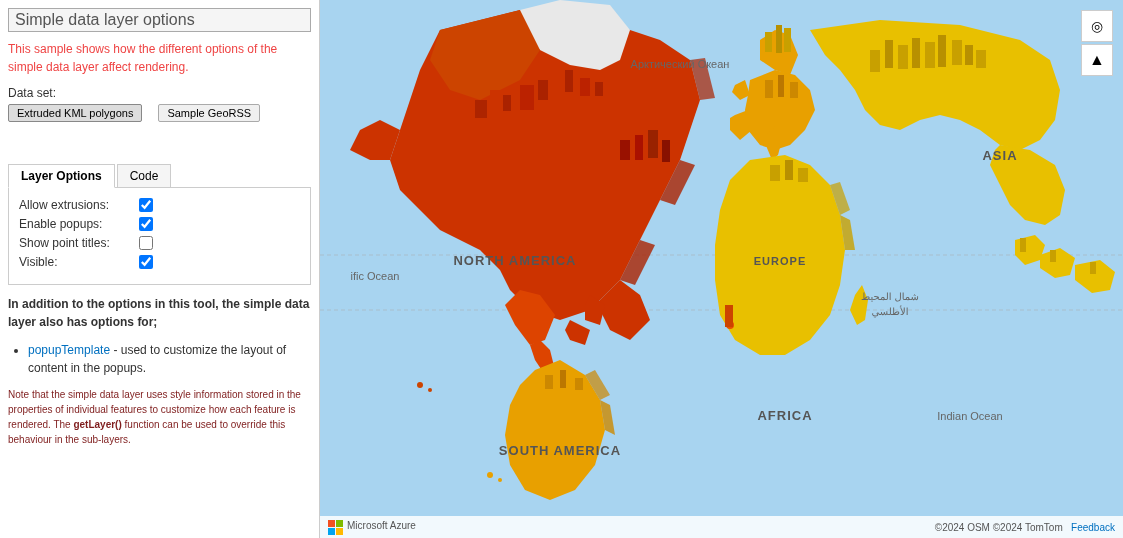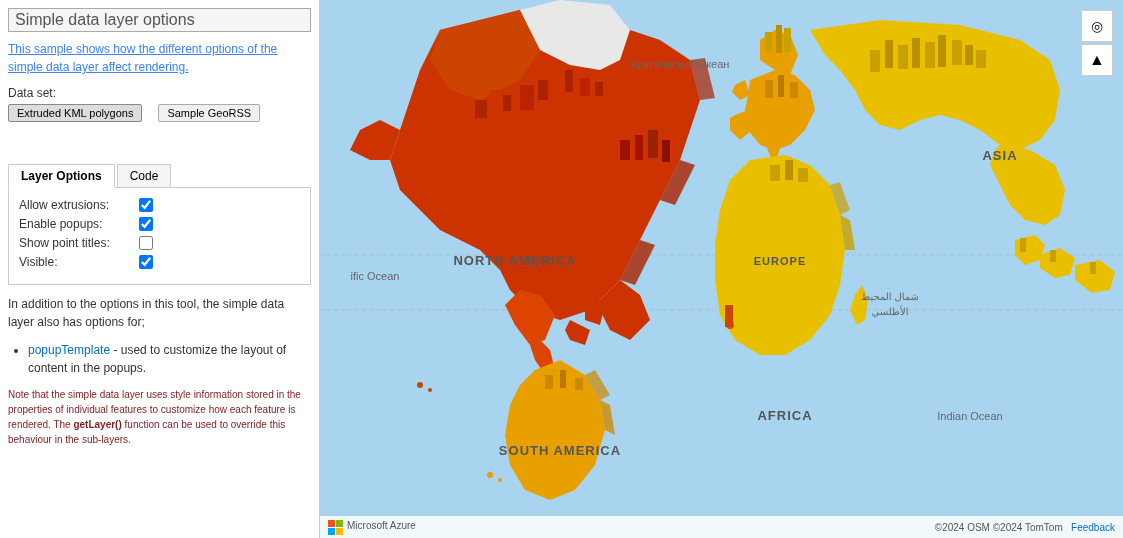--- a/index.html
+++ b/index.html
@@ -22,24 +22,23 @@
       border: 1px solid #aaa;
       padding: 2px 6px;
       margin-bottom: 8px;
       display: inline-block;
       background: #f5f5f5;
       width: 100%;
     }
 
     .description {
       font-size: 12px;
-      color: #3b82f6;
+      color: #ef4444;
       margin-bottom: 10px;
       line-height: 1.5;
-      text-decoration: underline;
     }
 
     .dataset-label {
       font-size: 12px;
       color: #333;
       margin-bottom: 4px;
     }
 
     .dataset-buttons {
       display: flex;
@@ -110,20 +109,21 @@
       width: 14px;
       height: 14px;
       cursor: pointer;
     }
 
     .info-text {
       font-size: 12px;
       color: #333;
       line-height: 1.5;
       margin-bottom: 10px;
+      font-weight: bold;
     }
 
     .bullet-list {
       margin-left: 20px;
       margin-bottom: 10px;
     }
 
     .bullet-list li {
       font-size: 12px;
       color: #333;

